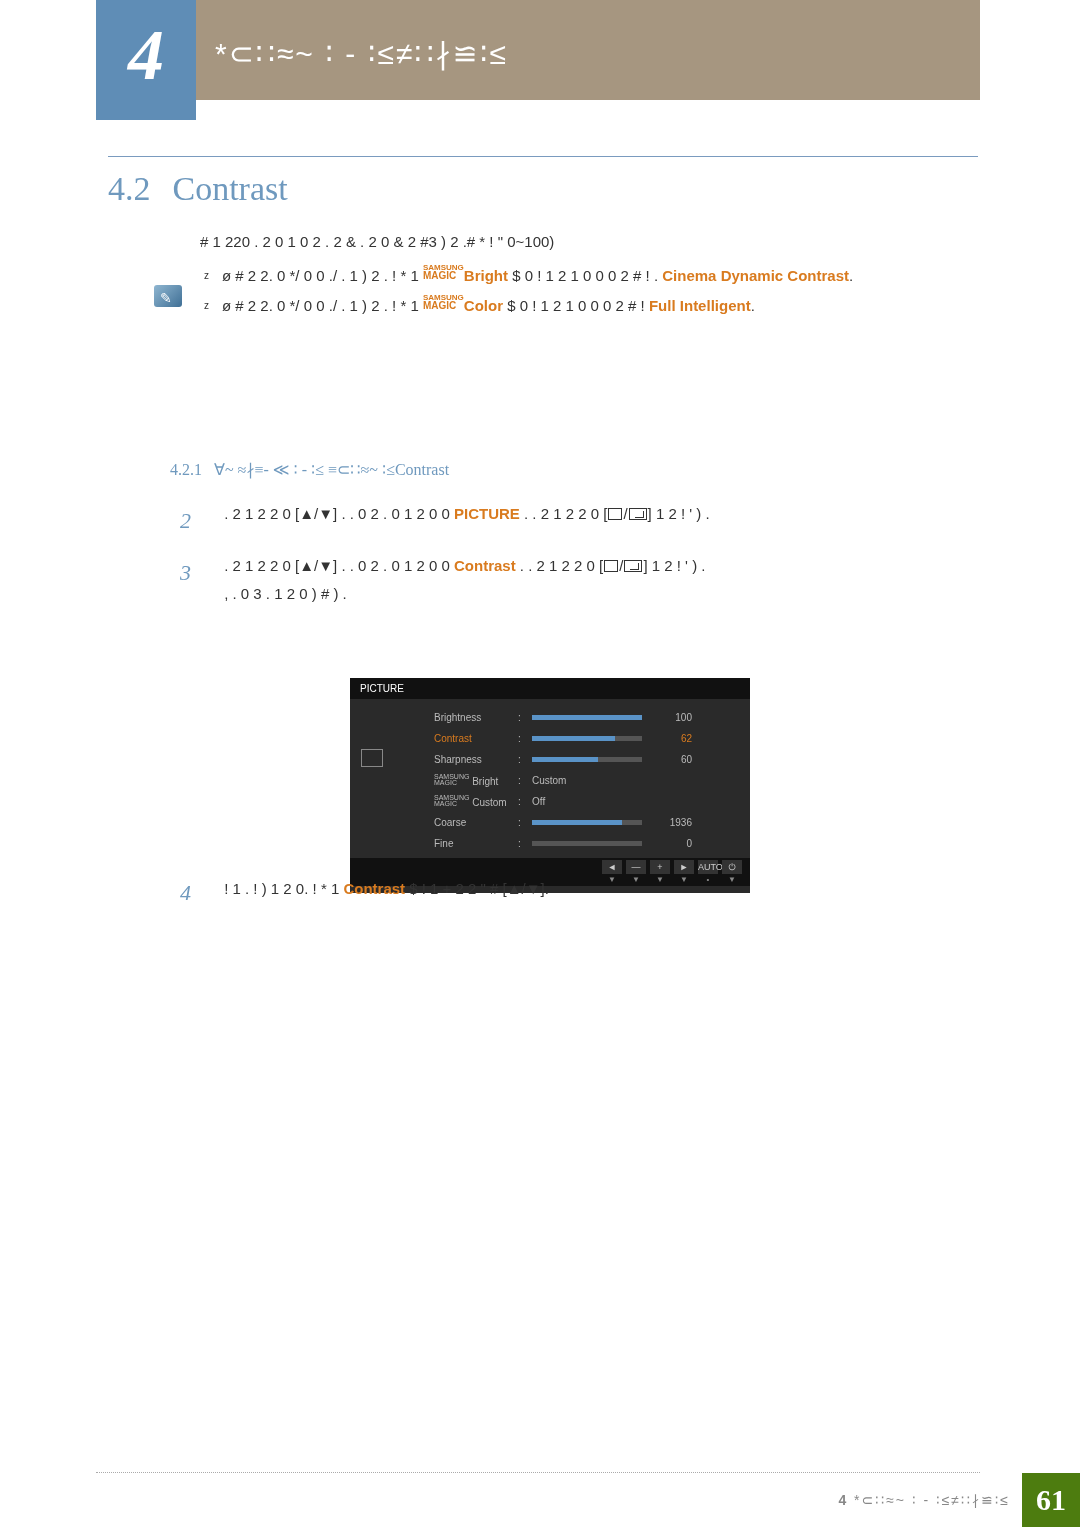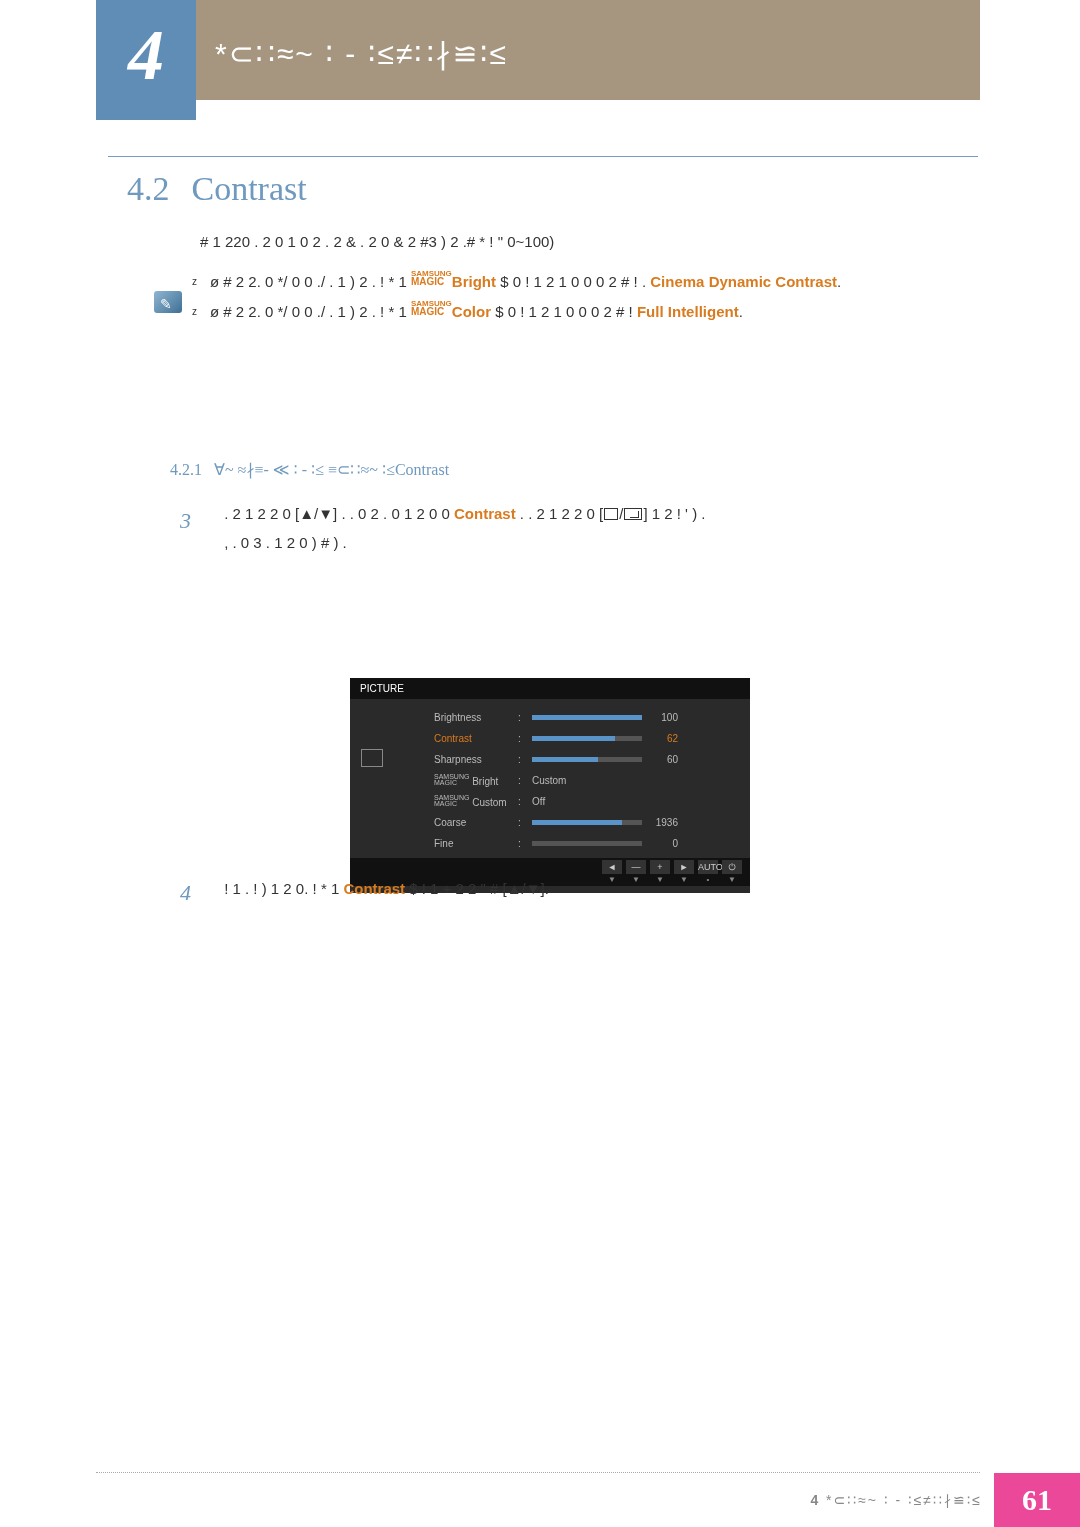--- a/index.html
+++ b/index.html
@@ -43,34 +43,33 @@
     left: 108px; top: 156px;
     width: 870px;
     border-top: 1px solid #7a9bbf;
   }
   .section-head {
     position: absolute;
     top: 170px; left: 108px;
     font-size: 34px;
     color: #6f99be;
     font-family: Georgia, serif;
-    margin-left: 19px;
   }
   .section-head .num { margin-right: 22px; }
   .body {
     position: absolute;
     top: 230px; left: 200px; width: 760px;
     font-size: 15px;
     line-height: 1.6;
     color: #333;
   }
   .body p { margin-bottom: 10px; }
   .note-row {
-    display: flex; gap: 10px; align-items: center;
-    margin-top: 16px;
+    display: flex; gap: 22px; align-items: center;
+    margin-top: 10px;
   }
   .note-icon {
     width: 28px; height: 22px;
     background: linear-gradient(135deg,#8fb6d1,#3f6f95);
     border-radius: 3px;
     position: relative;
     flex-shrink: 0;
     margin-left: -46px;
     margin-top: 4px;
   }
@@ -116,39 +115,39 @@
     color: #bbb;
   }
   .osd-head { background:#111; padding:5px 10px; font-size:10px; color:#fff;}
   .osd-body { display:flex; }
   .osd-iconcol { width:44px; padding-top:50px; text-align:center;}
   .osd-iconcol .pic-icon{ width:22px;height:18px;border:1px solid #888;margin:0 auto;}
   .osd-rows { flex:1; padding:8px 12px 4px 4px; }
   .osd-row { display:flex; align-items:center; height:21px; }
   .osd-label { width:120px;padding-left:36px; }
   .osd-colon { width:14px; }
-  .osd-bar { flex:1; display:flex; align-items:center; gap:0; }
+  .osd-bar { flex:1; display:flex; align-items:center; gap:14px; }
   .bar-track { width:110px; height:5px; background:#555; position:relative;}
   .bar-fill { position:absolute; top:0; left:0; height:100%; background:#5a93c7;}
   .osd-val { width:36px; text-align:right; font-size:10px; }
   .osd-sel { color:#d97b1f; }
   .osd-foot { background:#111; height:28px; display:flex; justify-content:flex-end; align-items:center; gap:4px; padding:0 8px;}
   .osd-foot .fkey{ width:20px;height:14px;background:#333;color:#ccc;font-size:9px;text-align:center;line-height:14px;}
   .osd-foot .fsub{ font-size:8px; color:#888; width:20px; text-align:center;}
   .osd-foot-col{display:flex;flex-direction:column;align-items:center;gap:1px;}
   .step4 { position:absolute; top:880px; left:180px; width:780px; font-size:15px; }
   .footer {
     position: absolute;
     bottom: 0; left: 0; width: 1080px; height: 54px;
     display:flex; justify-content:flex-end; align-items:center;
     font-size:14px; color:#888;
   }
   .footer .ftxt { margin-right: 12px; letter-spacing:2px;}
   .footer .pg {
-    background:#ec4899; color:#fff; width:86px; height:54px;
+    background:#4d7c0f; color:#fff; width:58px; height:54px;
     font-size:30px; font-weight:bold; text-align:center; line-height:54px;
     font-family: Georgia, serif;
   }
   .footer-rule{ position:absolute; bottom:54px; left:96px; width:884px; border-top:1px dotted #aaa;}
 </style>
 </head>
 <body>
 
 <div class="chapter-bar"></div>
 <div class="chapter-num-box">4</div>
@@ -184,20 +183,28 @@
   </div>
 </div>
 
 <div class="subsection">
   <span>4.2.1</span>&nbsp;&nbsp;
   <span>∀~ ≈∤≡-  ≪    ∶ -  ∶≤ ≡⊂∷≈~  ∶≤</span><span class="brand" style="color:#6f99be;font-weight:normal"></span><span style="color:#6f99be">Contrast</span>
 </div>
 
 <div class="steps">
   <div class="step">
+    <span class="step-num">2</span>
+    <span class="step-body">
+      <span>. 2  1 2 2 0 [▲/▼]   . .  0 2 .     0 1 2 0 0     </span>
+      <span class="brand">PICTURE</span>
+      <span>   . . 2  1 2 2 0 [</span><span class="icon-sq"></span>/<span class="icon-enter"></span><span>]  1 2  !  ' ) .</span>
+    </span>
+  </div>
+  <div class="step">
     <span class="step-num">3</span>
     <span class="step-body">
       <span>. 2  1 2 2 0 [▲/▼]   . .  0 2 .     0 1 2 0 0     </span>
       <span class="brand">Contrast</span>
       <span>   . . 2  1 2 2 0 [</span><span class="icon-sq"></span>/<span class="icon-enter"></span><span>]  1 2  !  ' ) .</span>
       <br>
       <span>, . 0  3 .   1 2 0 )  #     ) .</span>
     </span>
   </div>
 </div>

